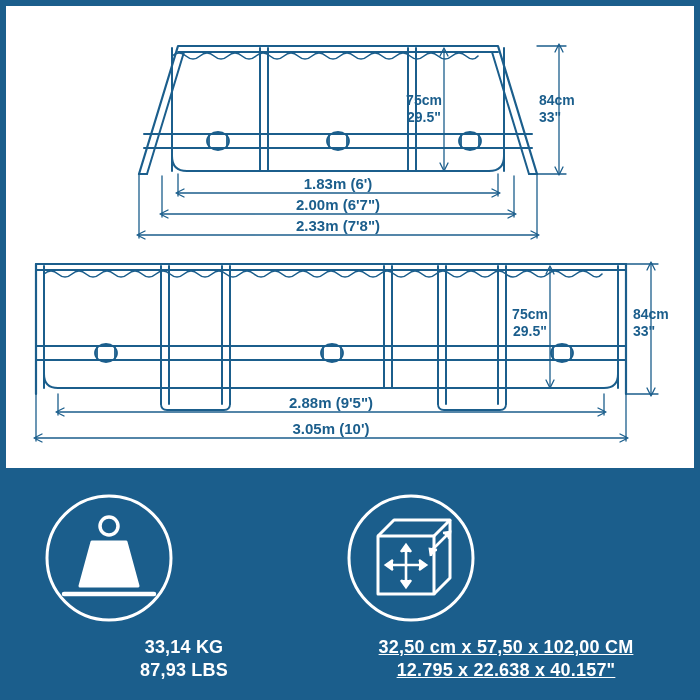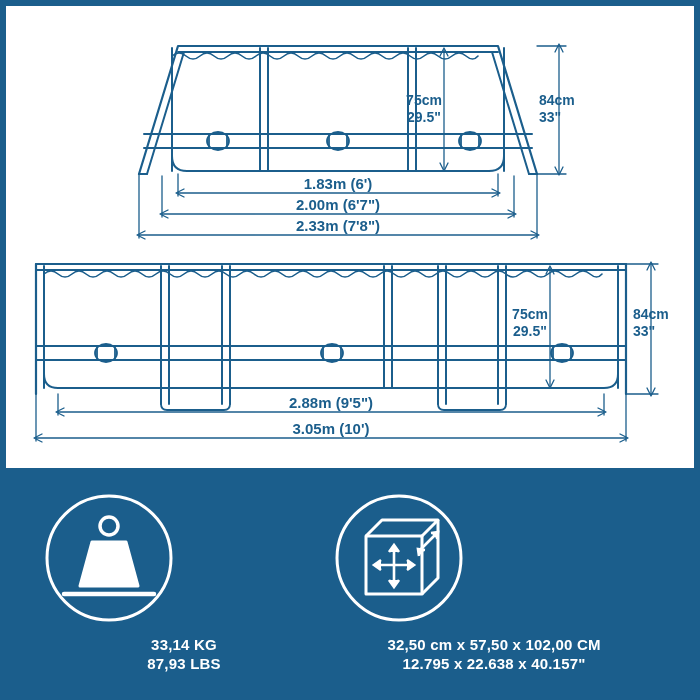--- a/index.html
+++ b/index.html
@@ -39,26 +39,26 @@
   }
   svg { display: block; }
   .spec-col {
     position: absolute;
     text-align: center;
     color: #ffffff;
   }
   .spec-lines {
     margin-top: 6px;
     line-height: 1.25;
-    font-size: 15px;
+    font-size: 18px;
     font-weight: bold;
     letter-spacing: 0.2px;
   }
   .weight-col { left: 28px; top: 22px; width: 300px; }
-  .box-col { left: 318px; top: 22px; width: 340px; }
+  .box-col { left: 330px; top: 22px; width: 340px; text-decoration: underline; }
   .spec-icon-wrap { height: 140px; }
 </style>
 </head>
 <body>
 
 <div id="page">
 
   <div class="diagram-area">
     <svg width="688" height="462" viewBox="0 0 688 462">
       <g fill="none" stroke="#1b5e8c" stroke-width="2" stroke-linecap="round" stroke-linejoin="round">

